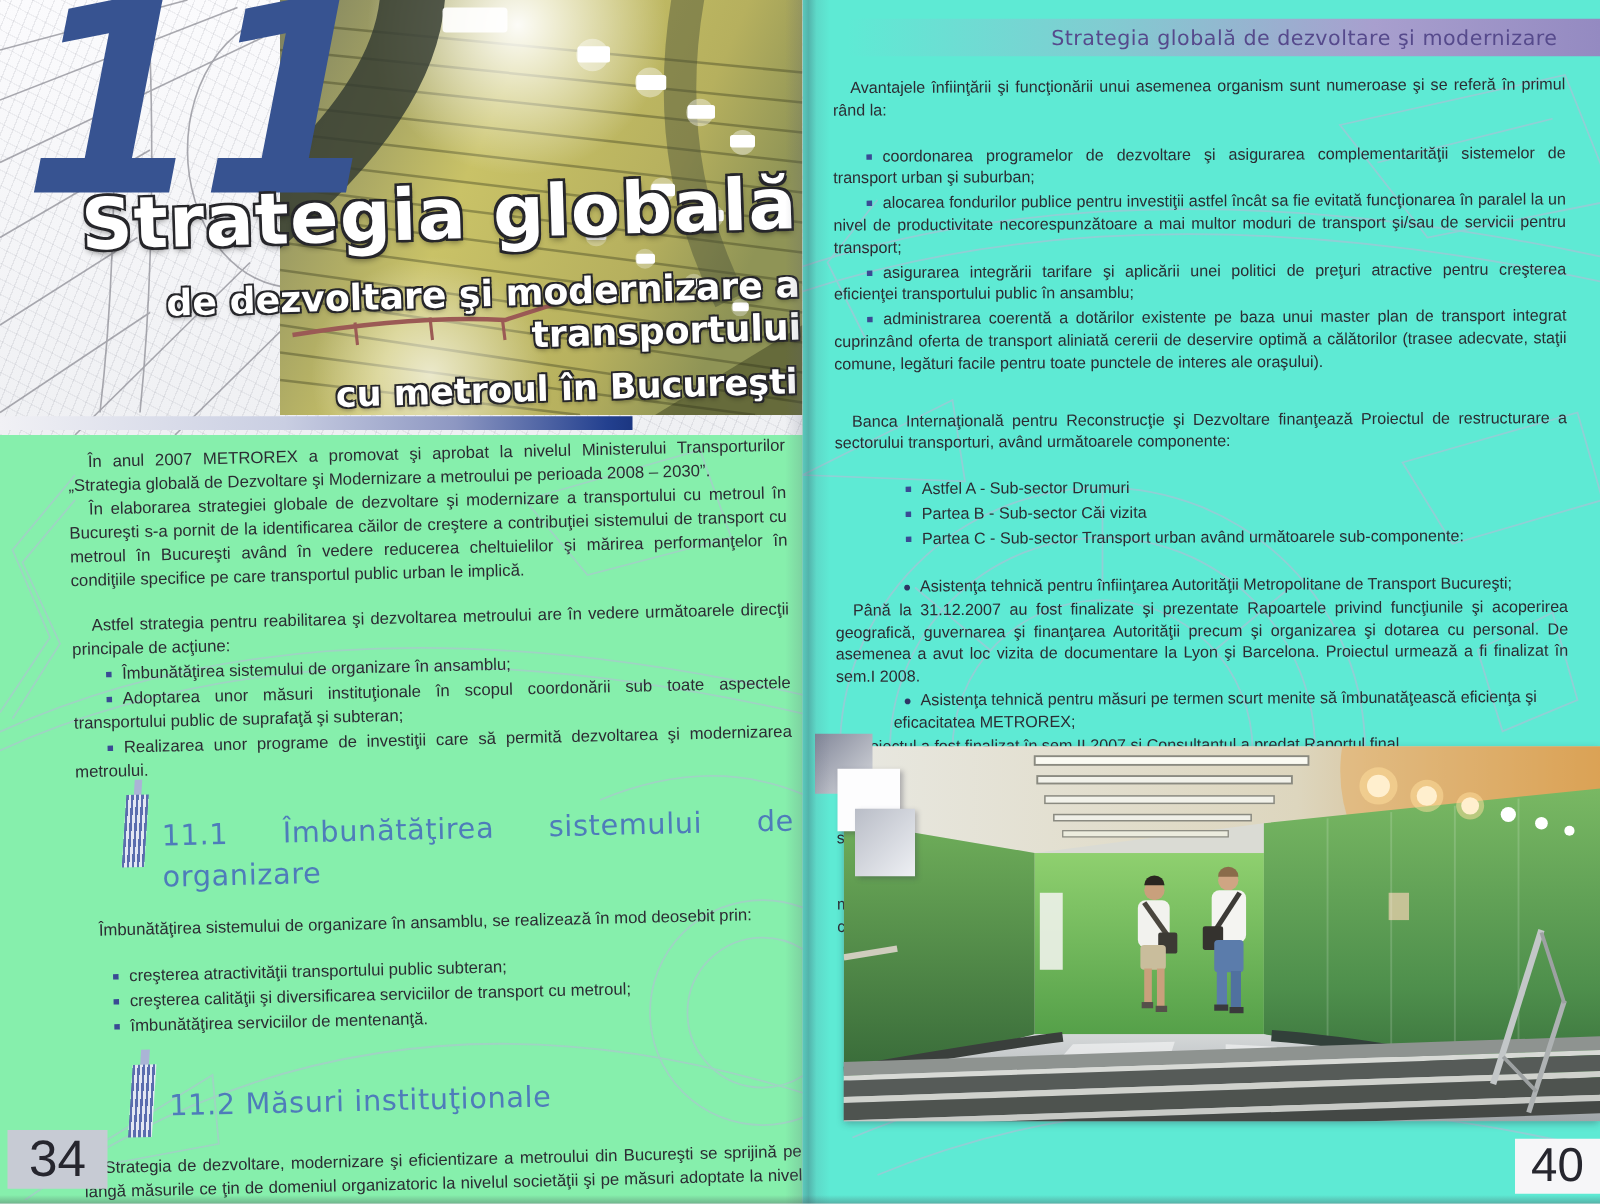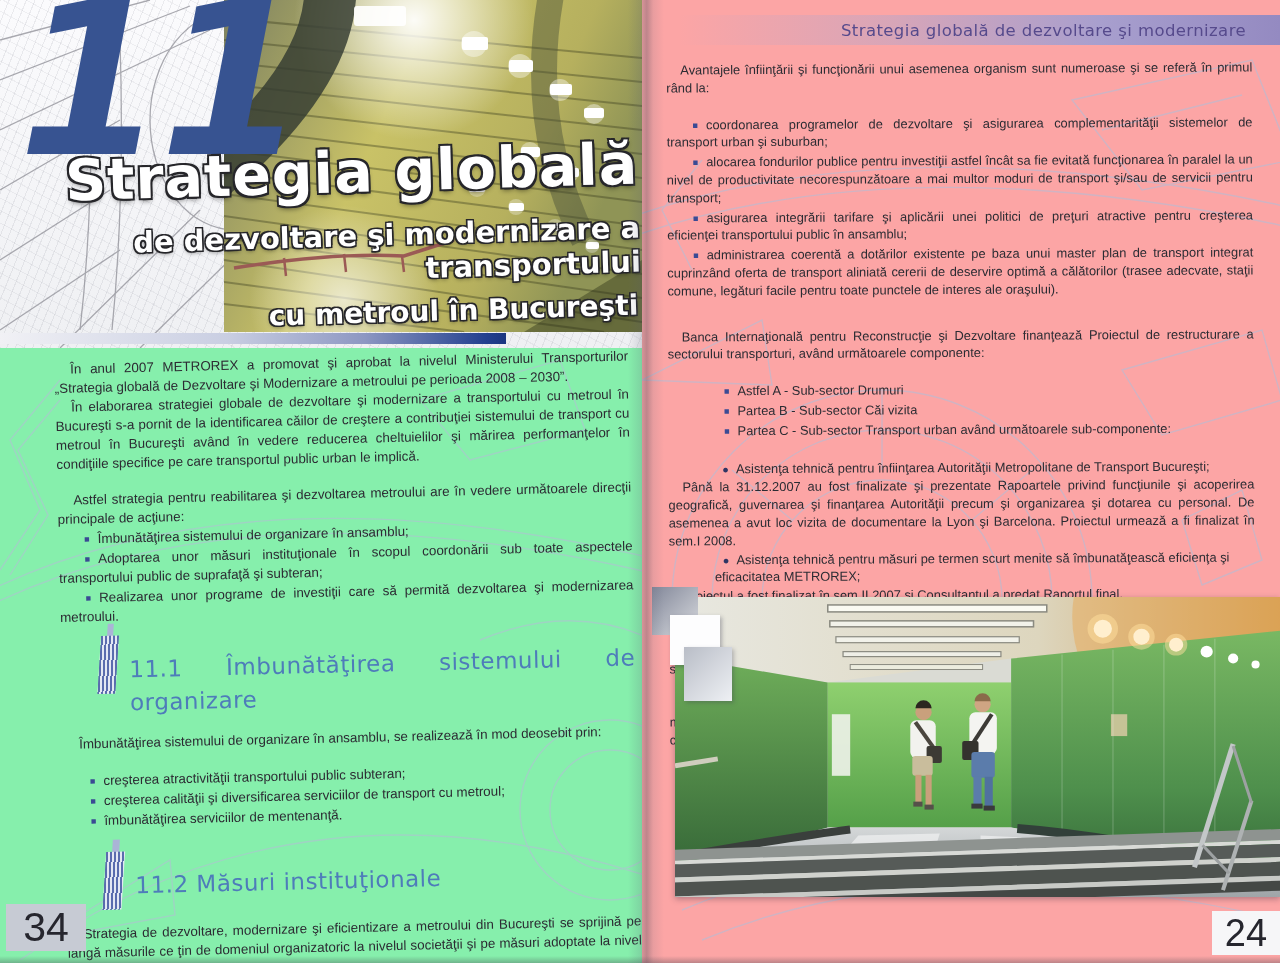--- a/index.html
+++ b/index.html
@@ -1,20 +1,20 @@
 <!DOCTYPE html>
 <html><head>
 <meta charset="utf-8">
 <style>
   html,body{margin:0;padding:0;background:#cfcfd3;}
   .scan{position:relative;width:1280px;height:963px;overflow:hidden;
         font-family:"Liberation Sans",sans-serif;background:#e9e9ec;}
   .page{position:absolute;top:0;height:963px;}
   .page.left{left:0;width:642px;background:#86efac;}
-  .page.right{left:642px;width:638px;background:#fca5a5;}
+  .page.right{left:642px;width:638px;background:#5eead4;}
   .gutter{position:absolute;left:628px;top:0;width:36px;height:963px;pointer-events:none;
      background:linear-gradient(90deg,rgba(90,95,115,0) 0%,rgba(90,95,115,.18) 35%,rgba(60,65,85,.32) 52%,rgba(90,95,115,.12) 70%,rgba(90,95,115,0) 100%);z-index:40;}
   .scan-bottom{position:absolute;left:0;bottom:0;width:100%;height:7px;
      background:linear-gradient(180deg,rgba(0,0,0,0),rgba(70,70,80,.35));z-index:50;}
 
   
   .wm{position:absolute;pointer-events:none;z-index:1;}
   .wm path,.wm circle,.wm polyline{fill:none;stroke:#b4bdd6;stroke-width:1.4;}
 
   
@@ -371,18 +371,18 @@
         <rect x="-10" y="291" width="614" height="5" fill="#c8cac6"></rect>
         <rect x="-10" y="296" width="614" height="10" fill="#444845"></rect>
       </g>
 
       <path d="M548 148 L 510 272" stroke="#c3c7c8" stroke-width="5"></path>
       <path d="M566 205 L 538 295" stroke="#aeb2b3" stroke-width="4"></path>
       <path d="M548 150 L 566 207 M518 250 L 544 278" stroke="#9da1a2" stroke-width="3"></path>
       <path d="M0 170 L 42 163" stroke="#cfcdbd" stroke-width="5"></path>
     </svg>
 
-    <div class="pagenum pn-right">24</div>
+    <div class="pagenum pn-right">40</div>
   </section>
 
   <div class="gutter"></div>
   <div class="scan-bottom"></div>
 </div>
 
 </body></html>

